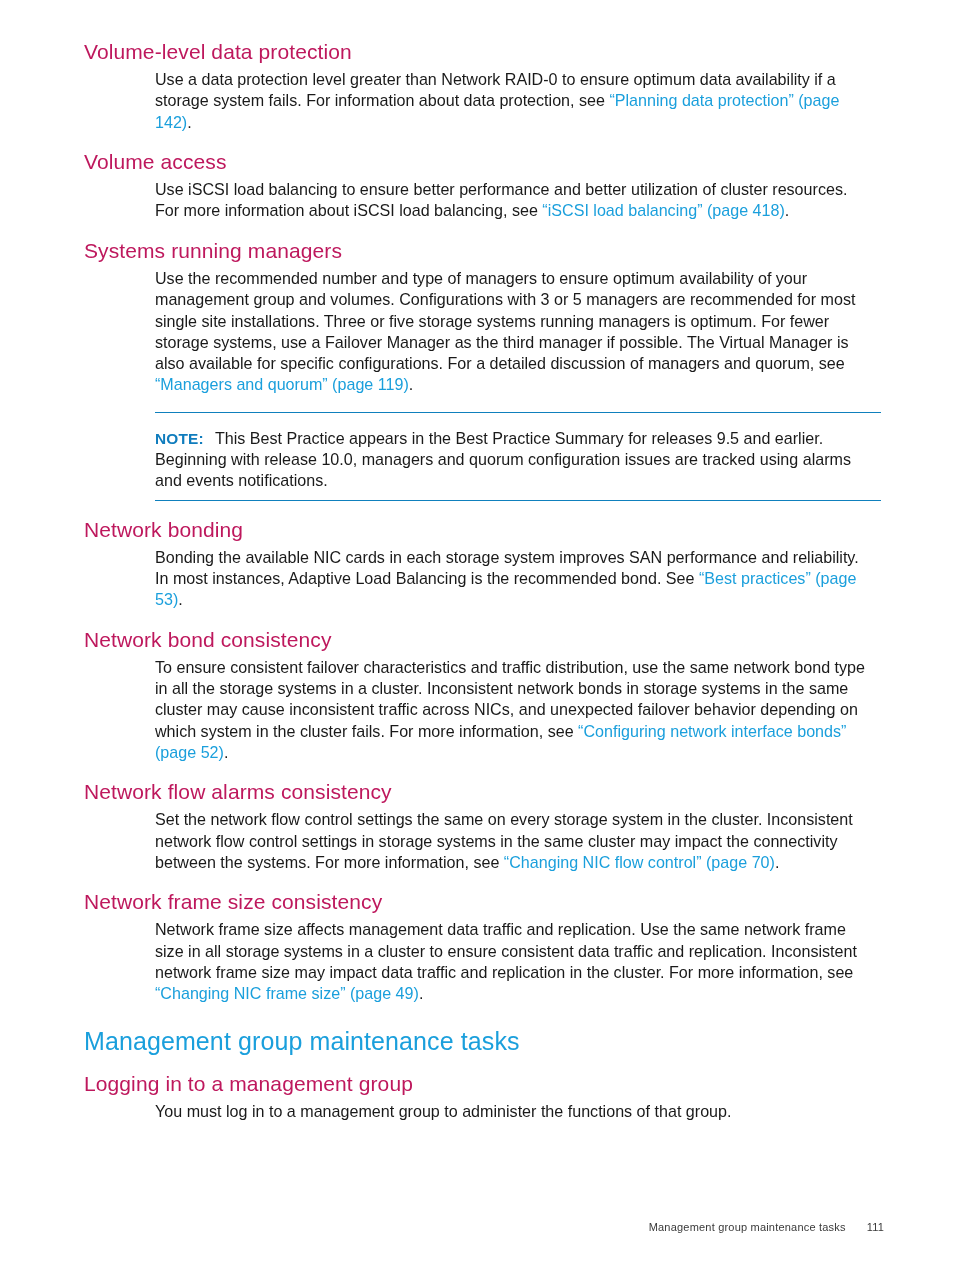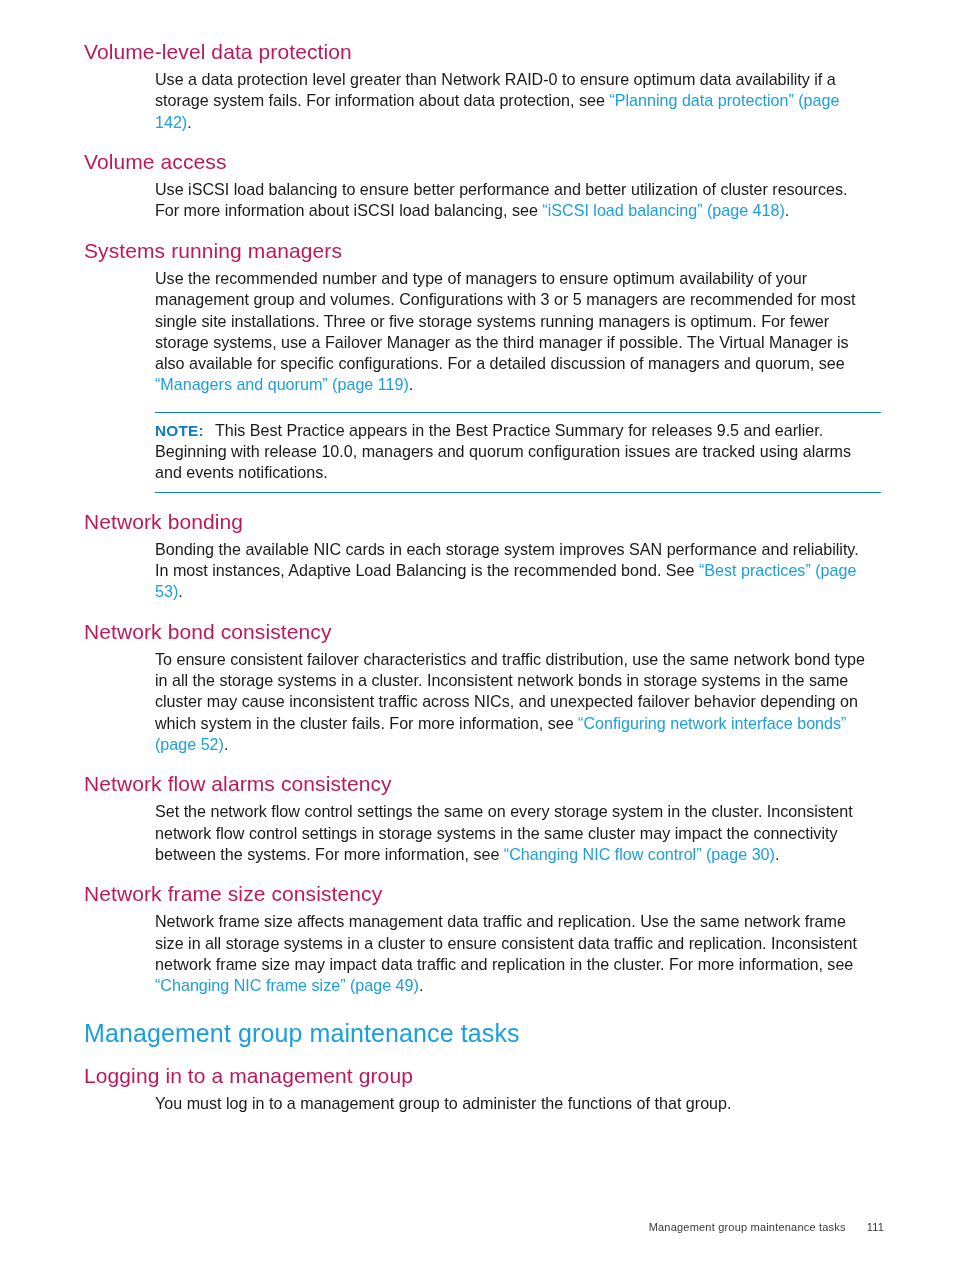--- a/index.html
+++ b/index.html
@@ -64,21 +64,21 @@
   }
 
   
   .note-block {
     margin-left: 71px;
     margin-right: 17px;
     margin-top: 16px;
     margin-bottom: 2px;
     border-top: 1.6px solid #0f80bd;
     border-bottom: 1.6px solid #0f80bd;
-    padding: 7px 0 8px 0;
+    padding: 15px 0 8px 0;
   }
   .note-label {
     color: #0f7cbd;
     font-weight: bold;
     font-size: 15.4px;
     margin-right: 11px;
     letter-spacing: 0.2px;
   }
   .note-text {
     font-size: 16.1px;
@@ -132,21 +132,21 @@
       </div>
       <div class="section">
         <h2 class="doc-h2">Network bond consistency</h2>
         <div class="body-block">
           <p class="para">To ensure consistent failover characteristics and traffic distribution, use the same network bond type in all the storage systems in a cluster. Inconsistent network bonds in storage systems in the same cluster may cause inconsistent traffic across NICs, and unexpected failover behavior depending on which system in the cluster fails. For more information, see <a class="xref" href="#">“Configuring network interface bonds” (page 52)</a>.</p>
         </div>
       </div>
       <div class="section">
         <h2 class="doc-h2">Network flow alarms consistency</h2>
         <div class="body-block">
-          <p class="para">Set the network flow control settings the same on every storage system in the cluster. Inconsistent network flow control settings in storage systems in the same cluster may impact the connectivity between the systems. For more information, see <a class="xref" href="#">“Changing NIC flow control” (page 30)</a>.</p>
+          <p class="para">Set the network flow control settings the same on every storage system in the cluster. Inconsistent network flow control settings in storage systems in the same cluster may impact the connectivity between the systems. For more information, see <a class="xref" href="#">“Changing NIC flow control” (page 70)</a>.</p>
         </div>
       </div>
       <div class="section">
         <h2 class="doc-h2">Network frame size consistency</h2>
         <div class="body-block">
           <p class="para">Network frame size affects management data traffic and replication. Use the same network frame size in all storage systems in a cluster to ensure consistent data traffic and replication. Inconsistent network frame size may impact data traffic and replication in the cluster. For more information, see <a class="xref" href="#">“Changing NIC frame size” (page 49)</a>.</p>
         </div>
       </div>
       <div class="section">
         <h1 class="doc-h1">Management group maintenance tasks</h1>

